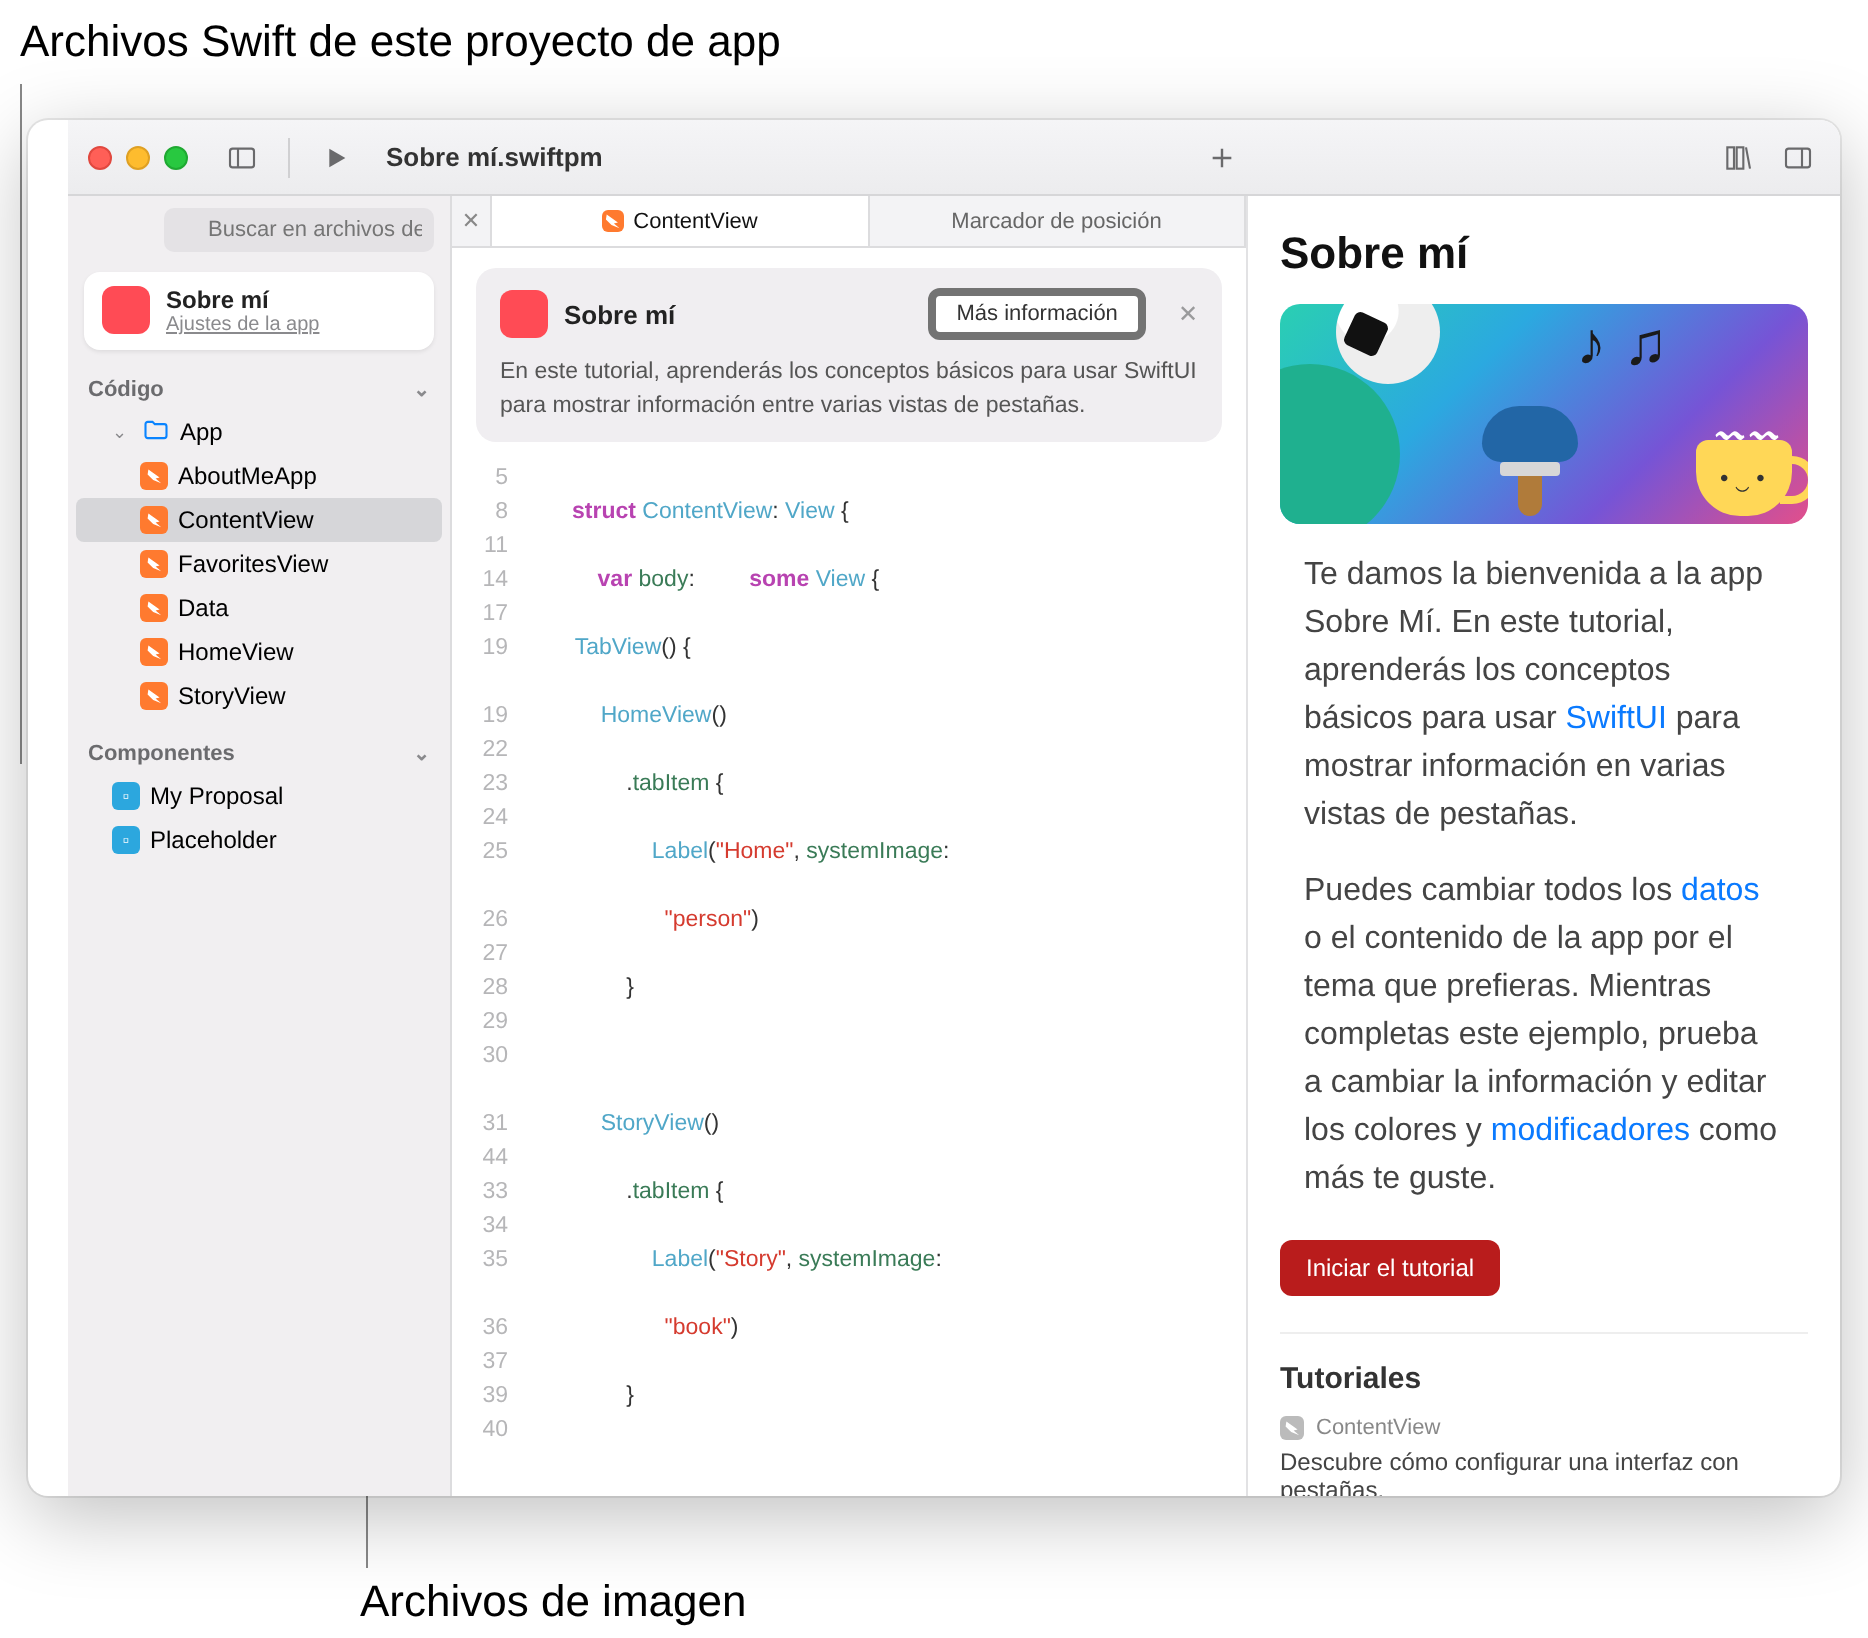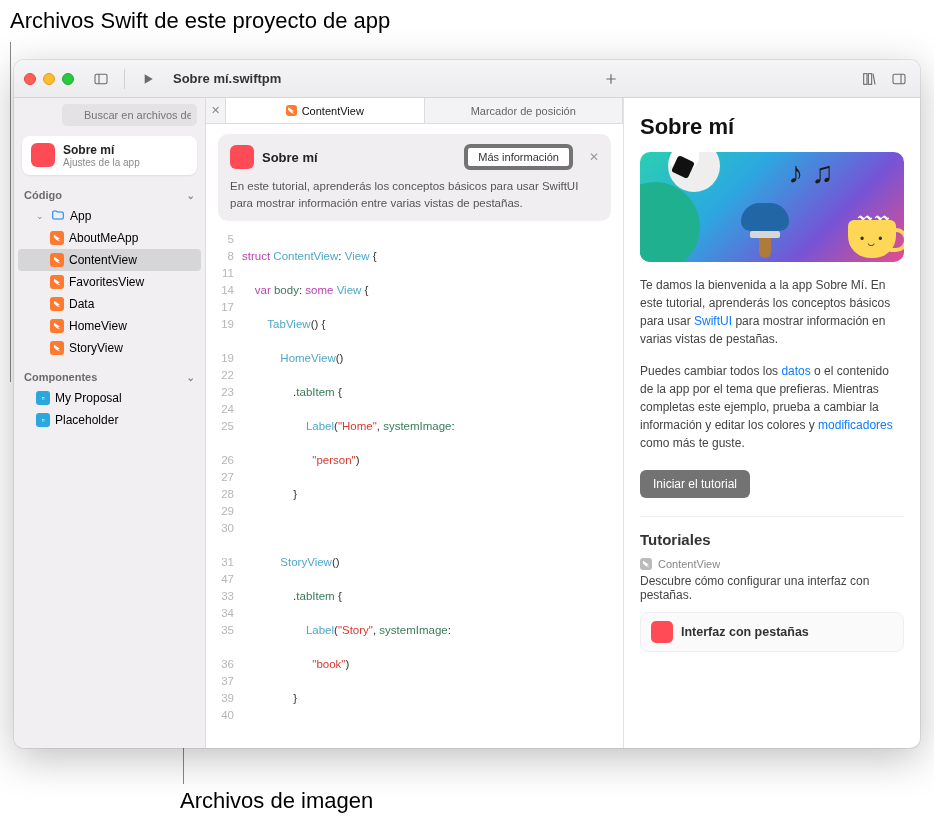--- a/index.html
+++ b/index.html
@@ -6,21 +6,21 @@
 body { background: #fff; width: 934px; height: 819px; position: relative; }
 
 .callout-top { position: absolute; left: 10px; top: 8px; font-size: 22px; color: #000; }
 .callout-line-top { position: absolute; left: 10px; top: 42px; width: 1px; height: 340px; background: #888; }
 
 .callout-bottom { position: absolute; left: 180px; top: 788px; font-size: 22px; color: #000; }
 .callout-line-b1 { position: absolute; left: 128px; top: 494px; width: 55px; height: 1px; background: #888; }
 .callout-line-b2 { position: absolute; left: 128px; top: 516px; width: 55px; height: 1px; background: #888; }
 .callout-line-bv { position: absolute; left: 183px; top: 494px; width: 1px; height: 290px; background: #888; }
 
-.window { position: absolute; left: 14px; top: 60px; width: 906px; height: 688px; border-radius: 10px; box-shadow: 0 10px 40px rgba(0,0,0,0.25), 0 0 0 1px rgba(0,0,0,0.08); overflow: hidden; background: #fff; display: flex; flex-direction: column; }
+.window { position: absolute; left: 14px; top: 60px; width: 906px; height: 688px; border-radius: 10px; box-shadow: 0 10px 40px rgba(0,0,0,0.25), 0 0 0 1px rgba(0,0,0,0.08); overflow: hidden; background: #fff; display: flex; flex-direction: column; padding-left: 20px; }
 
 .titlebar { height: 38px; display: flex; align-items: center; background: linear-gradient(#f5f5f7, #ececee); border-bottom: 1px solid #d6d6d8; padding: 0 10px; gap: 8px; }
 .traffic { display: flex; gap: 7px; margin-right: 8px; }
 .dot { width: 12px; height: 12px; border-radius: 50%; }
 .dot.red { background: #ff5f57; border: 0.5px solid #e1483f; }
 .dot.yellow { background: #febc2e; border: 0.5px solid #dfa023; }
 .dot.green { background: #28c840; border: 0.5px solid #1fa932; }
 .tb-icon { width: 22px; height: 22px; display: flex; align-items: center; justify-content: center; color: #6a6a6c; cursor: pointer; border-radius: 4px; }
 .tb-sep { width: 1px; height: 20px; background: #d0d0d2; margin: 0 4px; }
 .title-text { flex: 0 0 auto; font-size: 13px; font-weight: 600; color: #333; margin-left: 6px; }
@@ -31,21 +31,21 @@
 
 .sidebar { width: 192px; background: #f1eff1; border-right: 1px solid #dcdcde; display: flex; flex-direction: column; font-size: 12px; }
 .search-row { padding: 6px 8px; margin-left: 40px; }
 .search-field { width: 100%; height: 22px; border-radius: 5px; background: #e4e2e5; border: none; padding: 0 6px 0 22px; font-size: 11px; color: #8a8a8d; position: relative; }
 .search-wrap { position: relative; }
 .search-wrap .mag { position: absolute; left: 6px; top: 3px; color: #9a9a9c; }
 
 .project-card { margin: 4px 8px 8px; background: #fff; border-radius: 8px; padding: 7px 9px; display: flex; gap: 8px; box-shadow: 0 1px 2px rgba(0,0,0,0.08); }
 .project-icon { width: 24px; height: 24px; border-radius: 6px; background: #ff4b55; flex-shrink: 0; }
 .project-title { font-size: 12px; font-weight: 600; color: #222; }
-.project-sub { font-size: 10px; color: #8a8a8d; }
+.project-sub { font-size: 10px; color: #8a8a8d; text-decoration: underline; }
 
 .section-head { display: flex; align-items: center; justify-content: space-between; padding: 6px 10px 4px; font-size: 11px; font-weight: 600; color: #6b6b6e; }
 .chev { color: #8a8a8d; font-size: 10px; }
 
 .tree { padding: 0 4px 6px; }
 .tree-row { display: flex; align-items: center; height: 22px; padding: 0 6px; border-radius: 4px; cursor: pointer; gap: 5px; }
 .tree-row.sel { background: #d6d6d9; }
 .tree-indent1 { padding-left: 18px; }
 .tree-indent2 { padding-left: 32px; }
 .disc { color: #8a8a8d; font-size: 9px; width: 10px; display: inline-block; }
@@ -67,21 +67,21 @@
 .banner-icon { width: 24px; height: 24px; border-radius: 6px; background: #ff4b55; }
 .banner-title { font-weight: 700; font-size: 13px; color: #222; flex: 1; }
 .banner-btn { background: #fff; border: 4px solid #737373; border-radius: 6px; padding: 3px 10px; font-size: 11px; color: #333; cursor: pointer; }
 .banner-x { color: #9a9a9c; margin-left: 8px; cursor: pointer; font-size: 12px; }
 .banner-body { margin-top: 8px; font-size: 11.5px; color: #555; line-height: 1.45; }
 
 .code-area { flex: 1; overflow: hidden; display: flex; font-family: "SF Mono", Menlo, Consolas, monospace; font-size: 11.5px; line-height: 17px; }
 .gutter { width: 36px; text-align: right; color: #b6b6b8; padding: 4px 8px 4px 0; user-select: none; }
 .gutter div { height: 17px; }
 .code { flex: 1; padding: 4px 10px 4px 0; white-space: pre; color: #333; overflow: hidden; }
-.code .kw { color: #b843b1; font-weight: 400; }
+.code .kw { color: #b843b1; font-weight: 700; margin-left: 24px; }
 .code .type { color: #50a7c8; }
 .code .str { color: #d53b2f; }
 .code .id { color: #3a7b57; }
 .code-line { height: 17px; }
 
 
 .right-panel { width: 296px; padding: 14px 16px; overflow: hidden; font-size: 12.5px; color: #333; }
 .rp-title { font-size: 22px; font-weight: 700; margin: 2px 0 12px; color: #111; }
 .hero { width: 264px; height: 110px; border-radius: 10px; background: linear-gradient(135deg, #2acfb2 0%, #2ba9e0 35%, #7654d6 70%, #e24f8b 100%); position: relative; overflow: hidden; }
 .hero .ball { position:absolute; width:52px; height:52px; border-radius:50%; background:#fff; left:28px; top:-12px; background-image: radial-gradient(circle at 30% 30%, #fff 30%, #eee 31%); }
@@ -90,23 +90,23 @@
 .hero .brush { position:absolute; left:95px; bottom:4px; width:60px; height:55px; }
 .hero .brush .bristle{width:48px; height:28px; background:#2266a6; border-radius:24px 24px 12px 12px; margin:0 auto;}
 .hero .brush .ferrule{width:30px; height:7px; background:#d7d7d7; margin:0 auto; border-radius:2px;}
 .hero .brush .handle{width:12px; height:20px; background:#b07b3a; margin:0 auto; border-radius:0 0 6px 6px;}
 .hero .cup { position:absolute; right:8px; bottom:4px; width:48px; height:38px; background:#ffd757; border-radius:6px 6px 22px 22px; }
 .hero .cup::after{content:""; position:absolute; right:-12px; top:8px; width:14px; height:16px; border:4px solid #ffd757; border-left:none; border-radius:0 12px 12px 0;}
 .hero .cup .face{position:absolute; left:12px; top:10px; font-size:12px;}
 .hero .cup .steam{position:absolute; left:10px; top:-14px; color:#fff; font-size:14px; letter-spacing:3px;}
 .hero .bgcircle { position:absolute; left:-30px; top:30px; width:90px; height:90px; border-radius:50%; background:#1fb08f; }
 
-.rp-para { margin: 14px 0; line-height: 1.5; font-size: 12px; color: #444; }
+.rp-para { margin: 14px 12px; line-height: 1.5; font-size: 16px; color: #444; }
 .rp-para a { color: #0a7aff; text-decoration: none; }
-.rp-btn { display: inline-block; background: #737373; color: #fff; border: none; border-radius: 6px; padding: 7px 13px; font-size: 12px; cursor: pointer; margin-top: 4px; }
+.rp-btn { display: inline-block; background: #b91c1c; color: #fff; border: none; border-radius: 6px; padding: 7px 13px; font-size: 12px; cursor: pointer; margin-top: 4px; }
 
 .rp-section { border-top: 1px solid #eee; margin-top: 18px; padding-top: 14px; }
 .rp-sec-title { font-size: 15px; font-weight: 700; margin-bottom: 10px; }
 .rp-crumb { display: flex; align-items: center; gap: 6px; font-size: 11px; color: #888; }
 .rp-desc { font-size: 12px; color: #444; margin-top: 4px; }
 .rp-card { margin-top: 10px; background: #fafafa; border: 1px solid #eee; border-radius: 8px; padding: 8px 10px; display:flex; align-items:center; gap:8px; }
 .rp-card-icon { width: 22px; height: 22px; border-radius: 5px; background: #ff4b55; }
 .rp-card-title { font-size: 12.5px; font-weight: 600; }
 
 svg.icon { width: 16px; height: 16px; }
@@ -283,21 +283,21 @@
             <div>24</div>
             <div>25</div>
             <div></div>
             <div>26</div>
             <div>27</div>
             <div>28</div>
             <div>29</div>
             <div>30</div>
             <div></div>
             <div>31</div>
-            <div>47</div>
+            <div>44</div>
             <div>33</div>
             <div>34</div>
             <div>35</div>
             <div></div>
             <div>36</div>
             <div>37</div>
             <div>39</div>
             <div>40</div>
             <div></div>
           </div>

